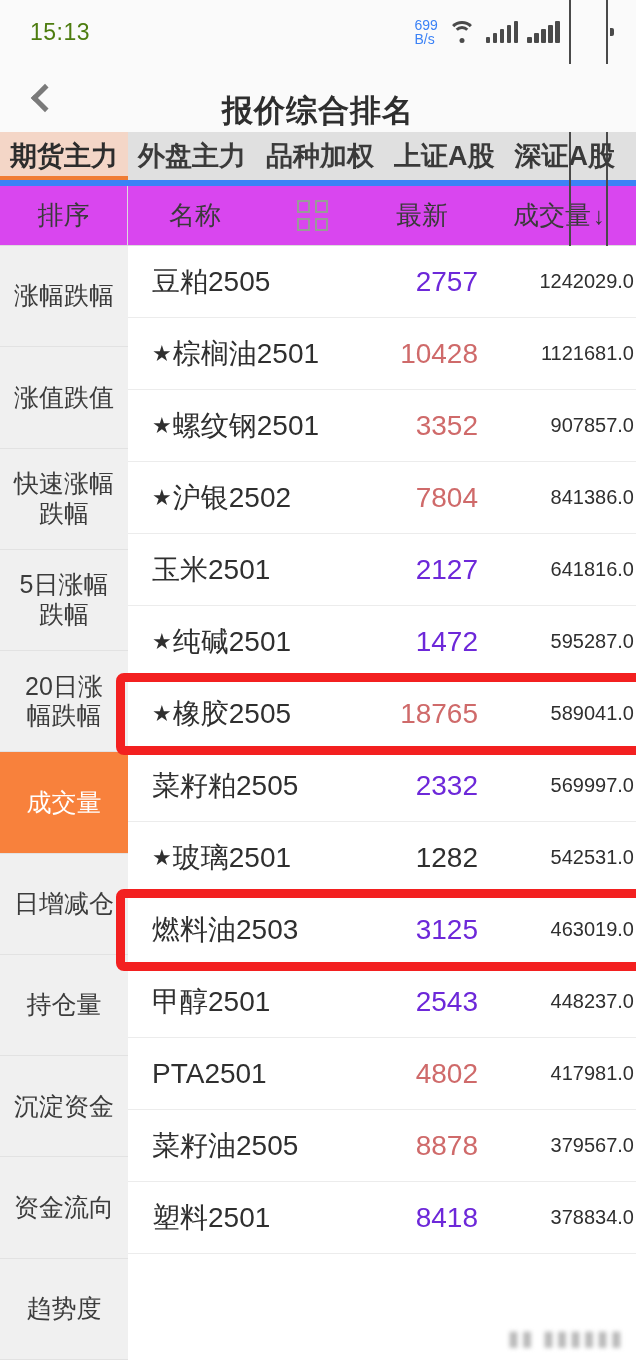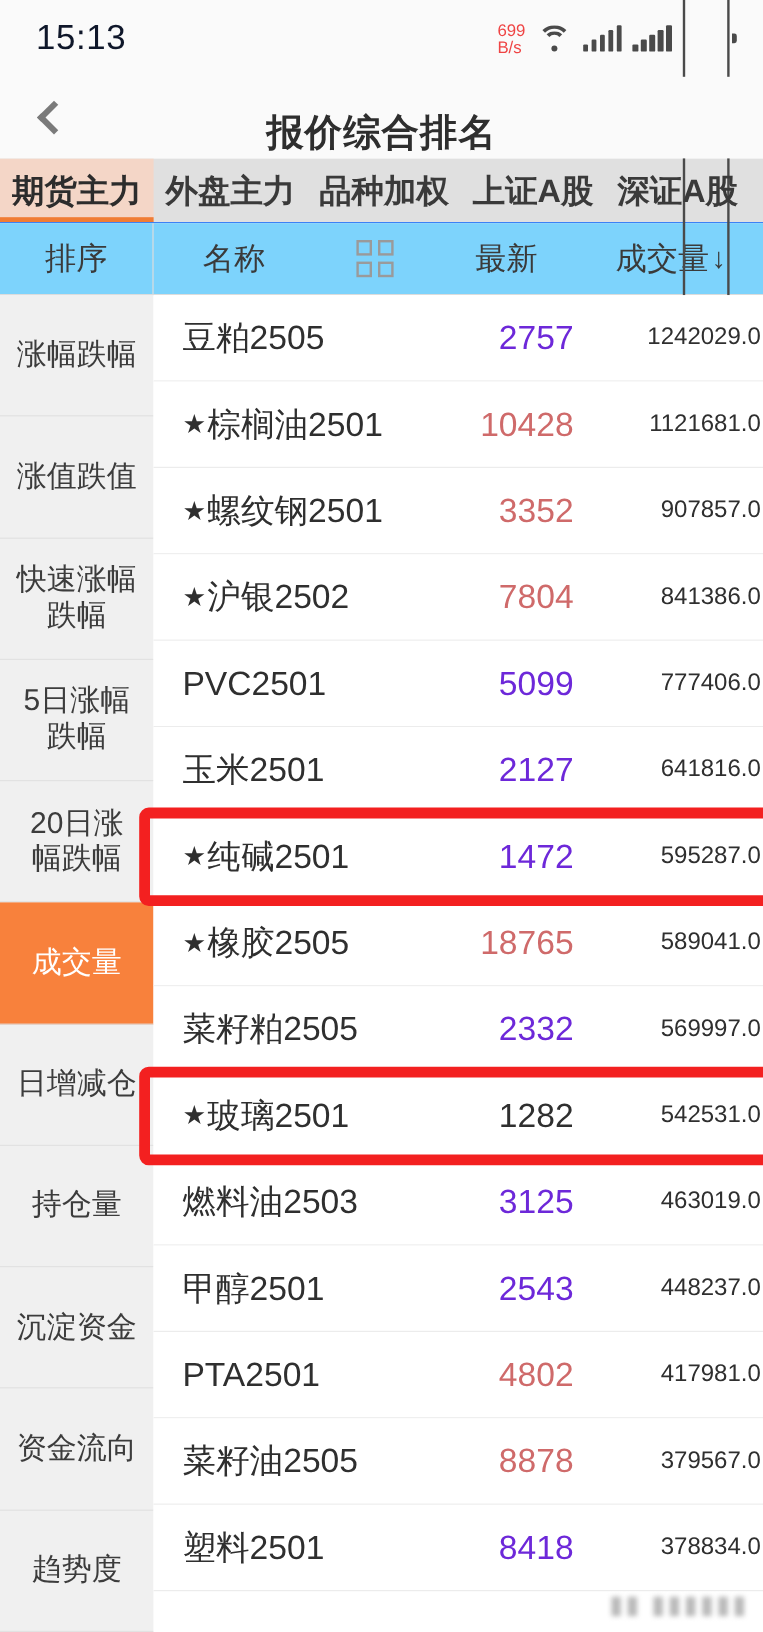--- a/index.html
+++ b/index.html
@@ -10,24 +10,24 @@
     overflow: hidden;
   }
   #app { position: relative; width: 636px; height: 1360px; background: #fff; }
 
   
   .statusbar {
     height: 64px; background: #fafafa;
     display: flex; align-items: center; justify-content: space-between;
     padding: 0 22px 0 30px;
   }
-  .status-time { font-size: 29px; color: #0f172a; letter-spacing: .5px; }
+  .status-time { font-size: 23px; color: #4d7c0f; letter-spacing: .5px; }
   .status-right { display: flex; align-items: center; gap: 9px; }
   .netspeed { display: flex; flex-direction: column; align-items: flex-start;
-              line-height: 1.0; font-size: 14px; color: #ef4444; justify-content: center; }
+              line-height: 1.0; font-size: 14px; color: #3b82f6; justify-content: center; }
   .netspeed span { display: block; }
   .wifi-icon { width: 30px; height: 24px; position: relative; }
   .wifi-icon i {
     position: absolute; left: 50%; transform: translateX(-50%);
     border: 3.5px solid #4a4a4a; border-bottom-color: transparent;
     border-left-color: transparent; border-right-color: transparent;
     border-radius: 50%;
   }
   .wifi-icon i:nth-child(1) { width: 28px; height: 28px; top: 1px; }
   .wifi-icon i:nth-child(2) { width: 18px; height: 18px; top: 6px; }
@@ -55,35 +55,35 @@
           border-bottom: 5px solid #7a7a7a; transform: rotate(45deg); margin-left:6px;}
   .title-text {
     position:absolute; left:0; right:0; text-align:center;
     font-size: 31px; font-weight: bold; color:#2e2e2e; letter-spacing: 1px;
     pointer-events:none;
   }
 
   
   .tabs {
     display: flex; height: 54px; background: #e0e0e0;
-    border-bottom: 1px solid #3b82f6; overflow: hidden;
+    border-bottom: 6px solid #3b82f6; overflow: hidden;
   }
   .tab {
     flex: 0 0 auto; padding: 0 10px; min-width: 118px;
     display:flex; align-items:center; justify-content:center;
     font-size: 27px; font-weight: bold; color:#3a3a3a; white-space: nowrap;
     position: relative;
   }
   .tab.active { background: #f4d6c7; color:#2c2c2c; }
   .tab.active::after {
     content:""; position:absolute; left:0; right:0; bottom:0; height:4px; background:#f07c34;
   }
 
   
-  .colhead { display:flex; height: 60px; background:#7dd3fc;
+  .colhead { display:flex; height: 60px; background:#d946ef;
              border-bottom:1px solid #dcdcdc; }
   .colhead .c {
     display:flex; align-items:center; justify-content:center;
     font-size: 26px; color:#3a3a3a;
   }
   .c-sort  { width:128px; border-right:1px solid #dcdcdc; }
   .c-name  { width:134px; }
   .c-grid  { width:100px; }
   .c-last  { width:120px; }
   .c-vol   { flex:1; gap:2px; }
@@ -273,27 +273,20 @@
         <div class="row">
           <div class="cell-name">
             <span class="star">★</span>
             <span>沪银2502</span>
           </div>
           <div class="cell-last up">7804</div>
           <div class="cell-vol">841386.0</div>
         </div>
         <div class="row">
           <div class="cell-name">
-            <span>PVC2501</span>
-          </div>
-          <div class="cell-last down">5099</div>
-          <div class="cell-vol">777406.0</div>
-        </div>
-        <div class="row">
-          <div class="cell-name">
             <span>玉米2501</span>
           </div>
           <div class="cell-last down">2127</div>
           <div class="cell-vol">641816.0</div>
         </div>
         <div class="row">
           <div class="cell-name">
             <span class="star">★</span>
             <span>纯碱2501</span>
           </div>

